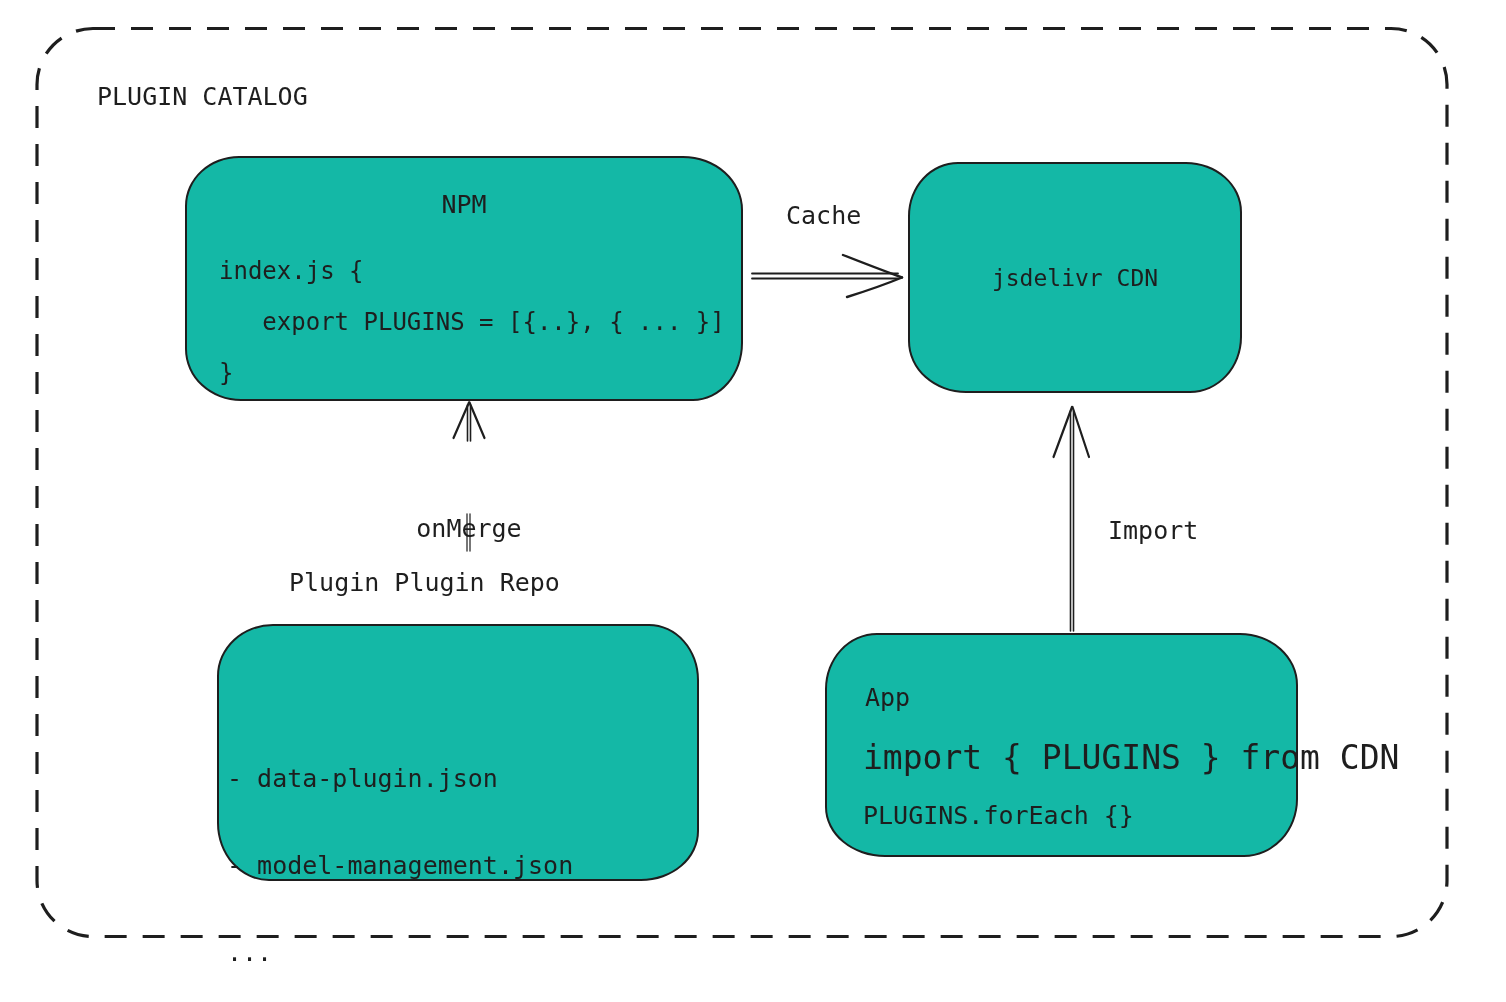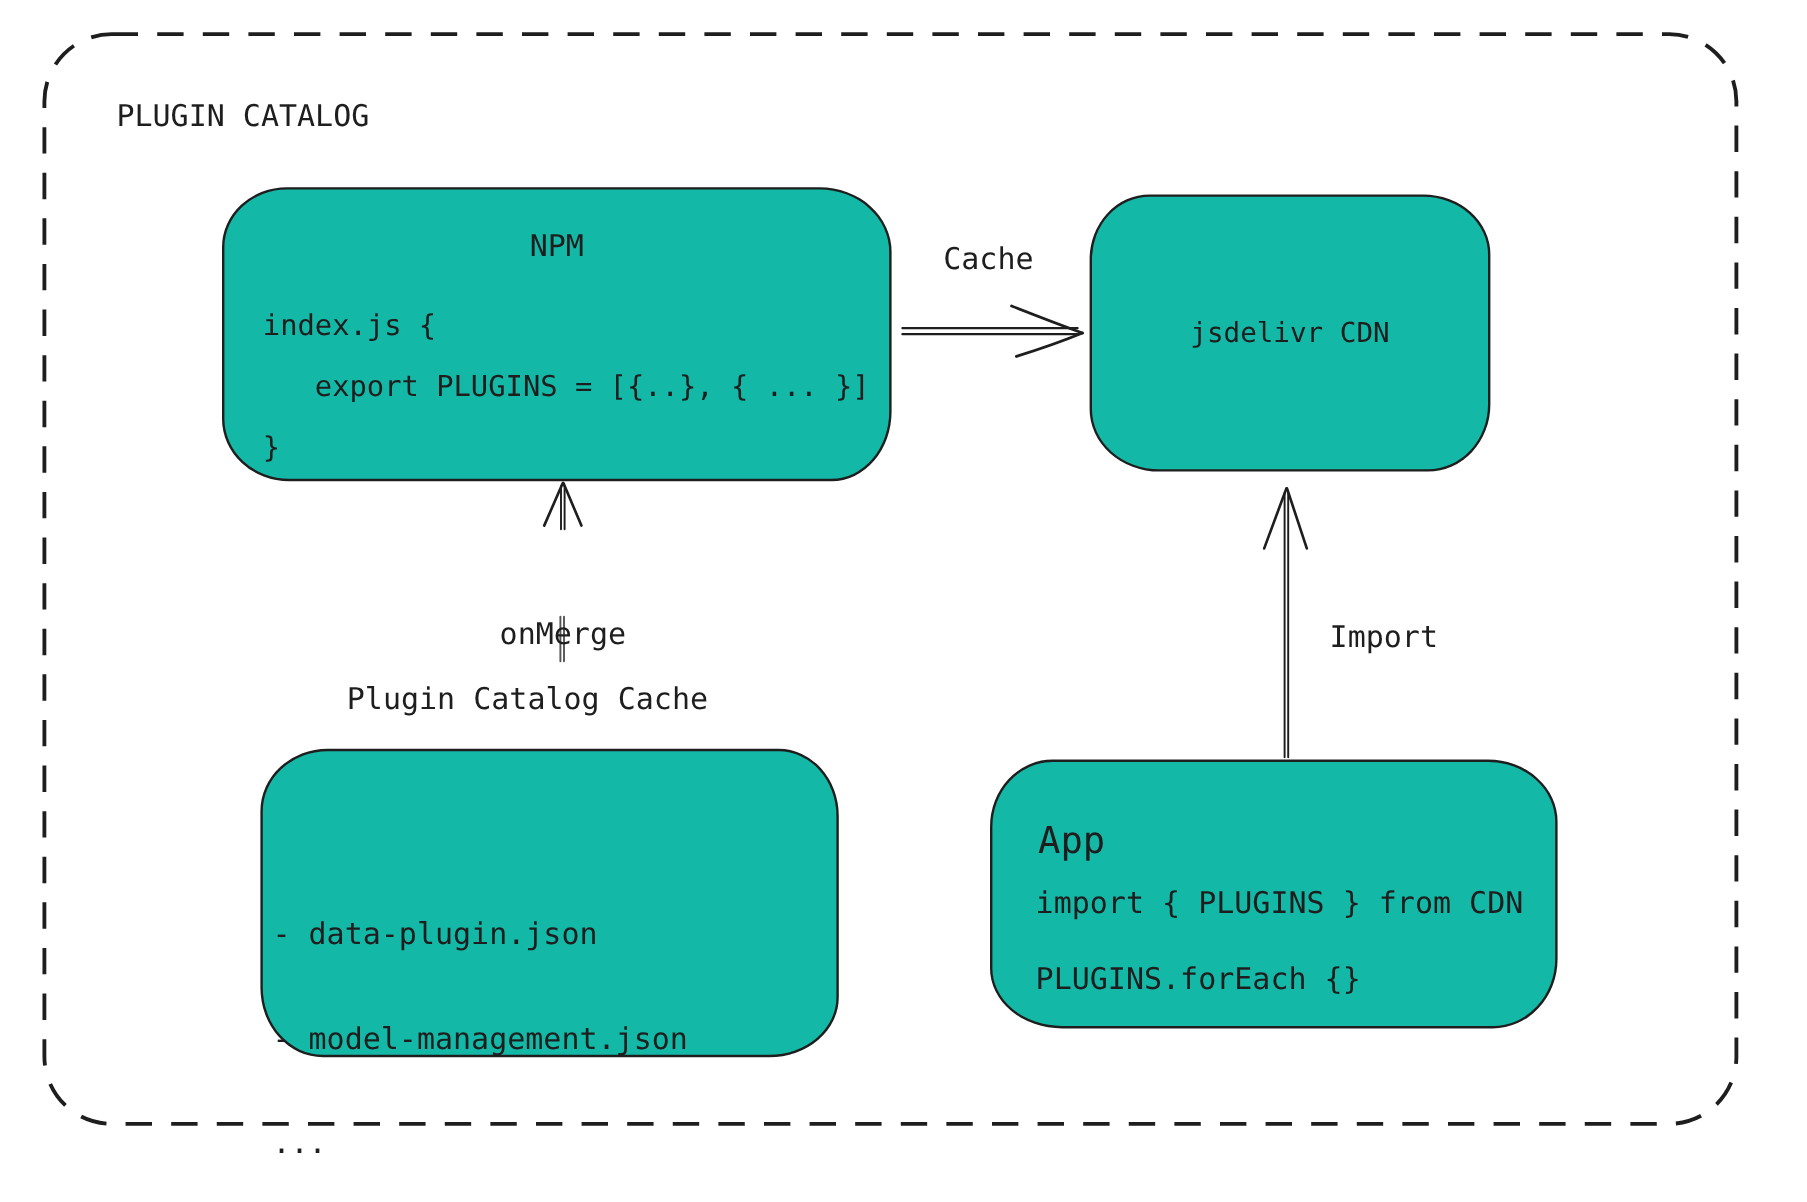--- a/index.html
+++ b/index.html
@@ -76,26 +76,26 @@
   .repo-lines {
     position: absolute;
     left: 8px; top: 80px;
     font-size: 25px;
     line-height: 29px;
     white-space: pre;
   }
   .app-title {
     position: absolute;
     left: 38px; top: 48px;
-    font-size: 31px;
+    font-size: 25px;
   }
   .app-line1 {
     position: absolute;
     left: 36px; top: 103px;
-    font-size: 25px;
+    font-size: 33px;
     white-space: pre;
   }
   .app-line2 {
     position: absolute;
     left: 36px; top: 166px;
     font-size: 25px;
     white-space: pre;
   }
   .label {
     position: absolute;
@@ -125,21 +125,21 @@
     <div class="npm-title">NPM</div>
     <pre class="npm-code">index.js {
    export PLUGINS = [{..}, { ... }]
 }</pre>
   </div>
 
   <div class="box box-cdn">
     <div class="cdn-label">jsdelivr CDN</div>
   </div>
 
-  <div class="label repo-title">Plugin Catalog Cache</div>
+  <div class="label repo-title">Plugin Plugin Repo</div>
   <div class="box box-repo">
     <div class="repo-lines">
       <div>- data-plugin.json</div>
       <div>- model-management.json</div>
       <div>...</div>
     </div>
   </div>
 
   <div class="box box-app">
     <div class="app-title">App</div>

